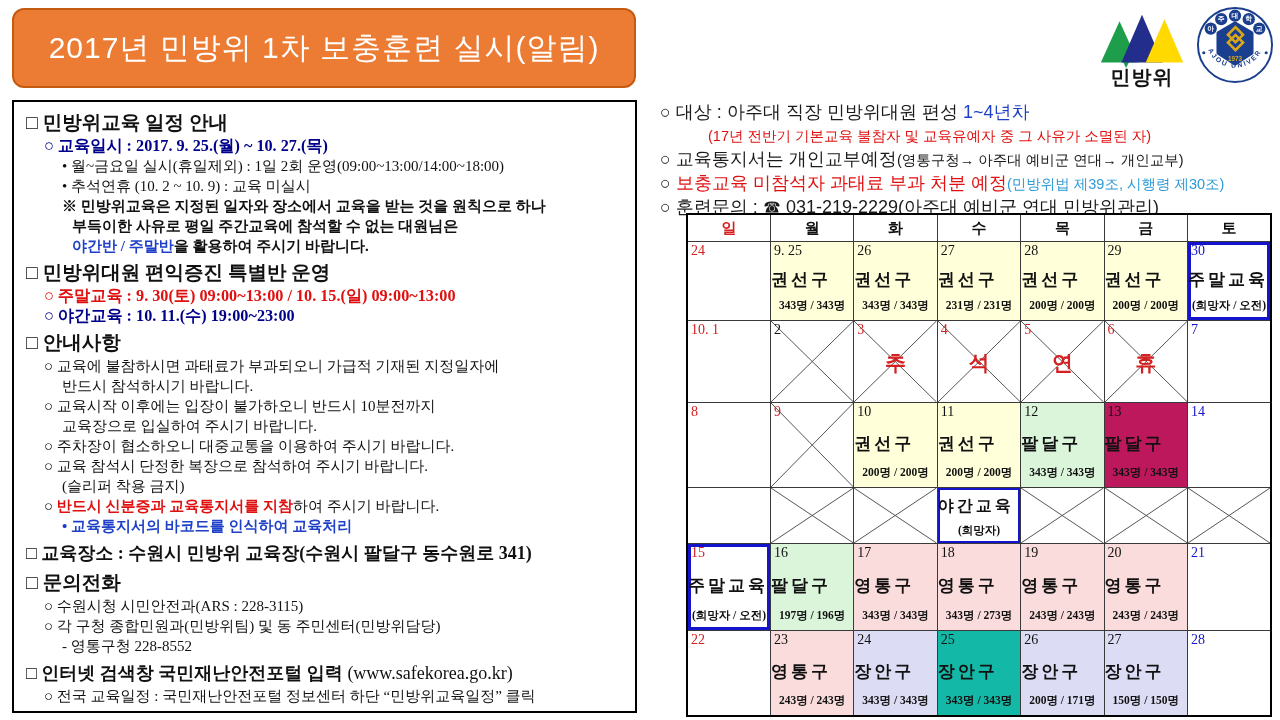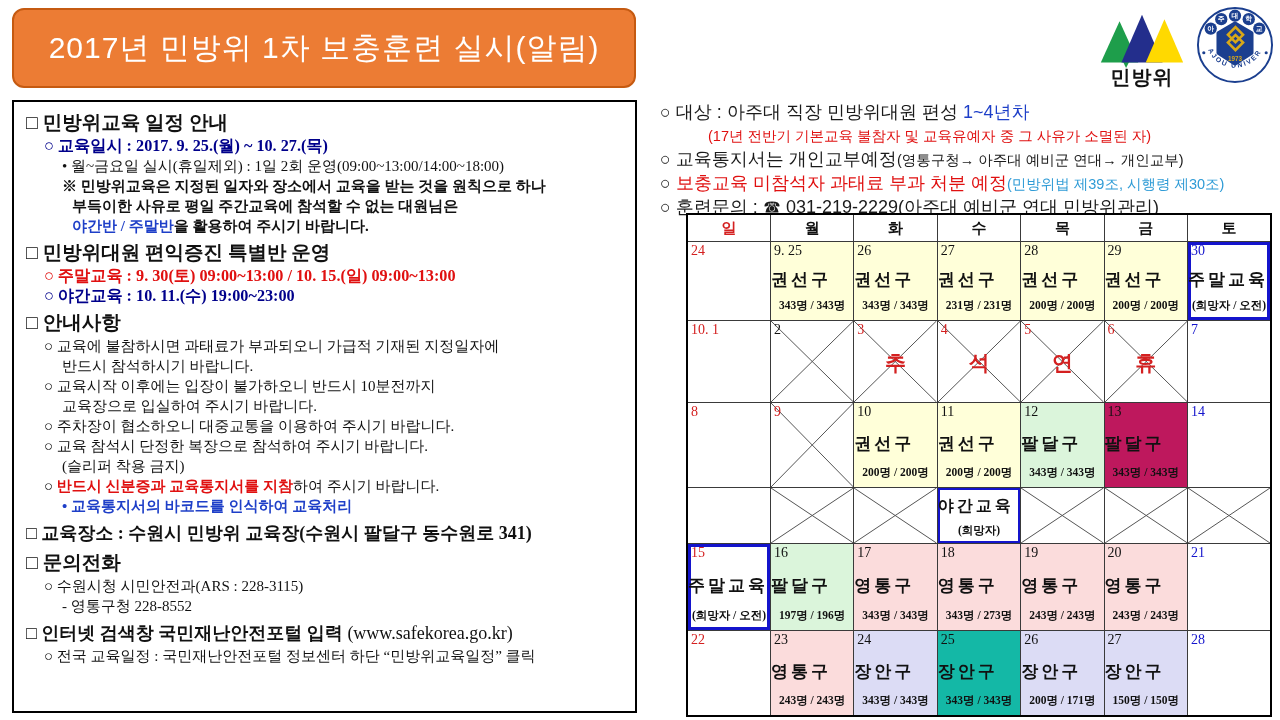--- a/index.html
+++ b/index.html
@@ -116,39 +116,41 @@
     <div class="note i1 ind1"><span class="red sm">(17년 전반기 기본교육 불참자 및 교육유예자 중 그 사유가 소멸된 자)</span></div>
     <div class="note "><span>○ 교육통지서는 개인교부예정</span><span class="sm">(영통구청→ 아주대 예비군 연대→ 개인교부)</span></div>
     <div class="note "><span>○ </span><span class="red">보충교육 미참석자 과태료 부과 처분 예정</span><span class="cyan sm">(민방위법 제39조, 시행령 제30조)</span></div>
     <div class="note "><span>○ 훈련문의 : ☎ 031-219-2229(아주대 예비군 연대 민방위관리)</span></div>
   </div>
 
 <div class="info-box">
     <div class="ln h1"><span>□ 민방위교육 일정 안내</span></div>
     <div class="ln l b navy lg i1"><span>○ 교육일시 : 2017. 9. 25.(월) ~ 10. 27.(목)</span></div>
     <div class="ln l i2"><span>• 월~금요일 실시(휴일제외) : 1일 2회 운영(09:00~13:00/14:00~18:00)</span></div>
+    <div class="ln l i2"><span>• 추석연휴 (10. 2 ~ 10. 9) : 교육 미실시</span></div>
     <div class="ln l b i2"><span>※ 민방위교육은 지정된 일자와 장소에서 교육을 받는 것을 원칙으로 하나</span></div>
     <div class="ln l b i3"><span>부득이한 사유로 평일 주간교육에 참석할 수 없는 대원님은</span></div>
     <div class="ln l b i3"><span class="blue">야간반 / 주말반</span><span>을 활용하여 주시기 바랍니다.</span></div>
     <div class="ln h1"><span>□ 민방위대원 편익증진 특별반 운영</span></div>
     <div class="ln l b red lg i1"><span>○ 주말교육 : 9. 30(토) 09:00~13:00 / 10. 15.(일) 09:00~13:00</span></div>
     <div class="ln l b navy lg i1"><span>○ 야간교육 : 10. 11.(수) 19:00~23:00</span></div>
     <div class="ln h1"><span>□ 안내사항</span></div>
     <div class="ln l i1"><span>○ 교육에 불참하시면 과태료가 부과되오니 가급적 기재된 지정일자에</span></div>
     <div class="ln l i2"><span>반드시 참석하시기 바랍니다.</span></div>
     <div class="ln l i1"><span>○ 교육시작 이후에는 입장이 불가하오니 반드시 10분전까지</span></div>
     <div class="ln l i2"><span>교육장으로 입실하여 주시기 바랍니다.</span></div>
     <div class="ln l i1"><span>○ 주차장이 협소하오니 대중교통을 이용하여 주시기 바랍니다.</span></div>
     <div class="ln l i1"><span>○ 교육 참석시 단정한 복장으로 참석하여 주시기 바랍니다.</span></div>
     <div class="ln l i2"><span>(슬리퍼 착용 금지)</span></div>
     <div class="ln l i1"><span>○ </span><span class="red b">반드시 신분증과 교육통지서를 지참</span><span>하여 주시기 바랍니다.</span></div>
     <div class="ln l b blue i2"><span>• 교육통지서의 바코드를 인식하여 교육처리</span></div>
     <div class="ln h2"><span>□ 교육장소 : 수원시 민방위 교육장(수원시 팔달구 동수원로 341)</span></div>
     <div class="ln h1"><span>□ 문의전화</span></div>
     <div class="ln l i1"><span>○ 수원시청 시민안전과(ARS : 228-3115)</span></div>
+    <div class="ln l i1"><span>○ 각 구청 종합민원과(민방위팀) 및 동 주민센터(민방위담당)</span></div>
     <div class="ln l i2"><span>- 영통구청 228-8552</span></div>
     <div class="ln h2"><span>□ 인터넷 검색창 국민재난안전포털 입력 </span><span class="plain">(www.safekorea.go.kr)</span></div>
     <div class="ln l i1"><span>○ 전국 교육일정 : 국민재난안전포털 정보센터 하단 “민방위교육일정” 클릭</span></div>
   </div>
 
 <table class="calendar">
   <colgroup id="cal-cols">
       <col>
       <col>
       <col>

